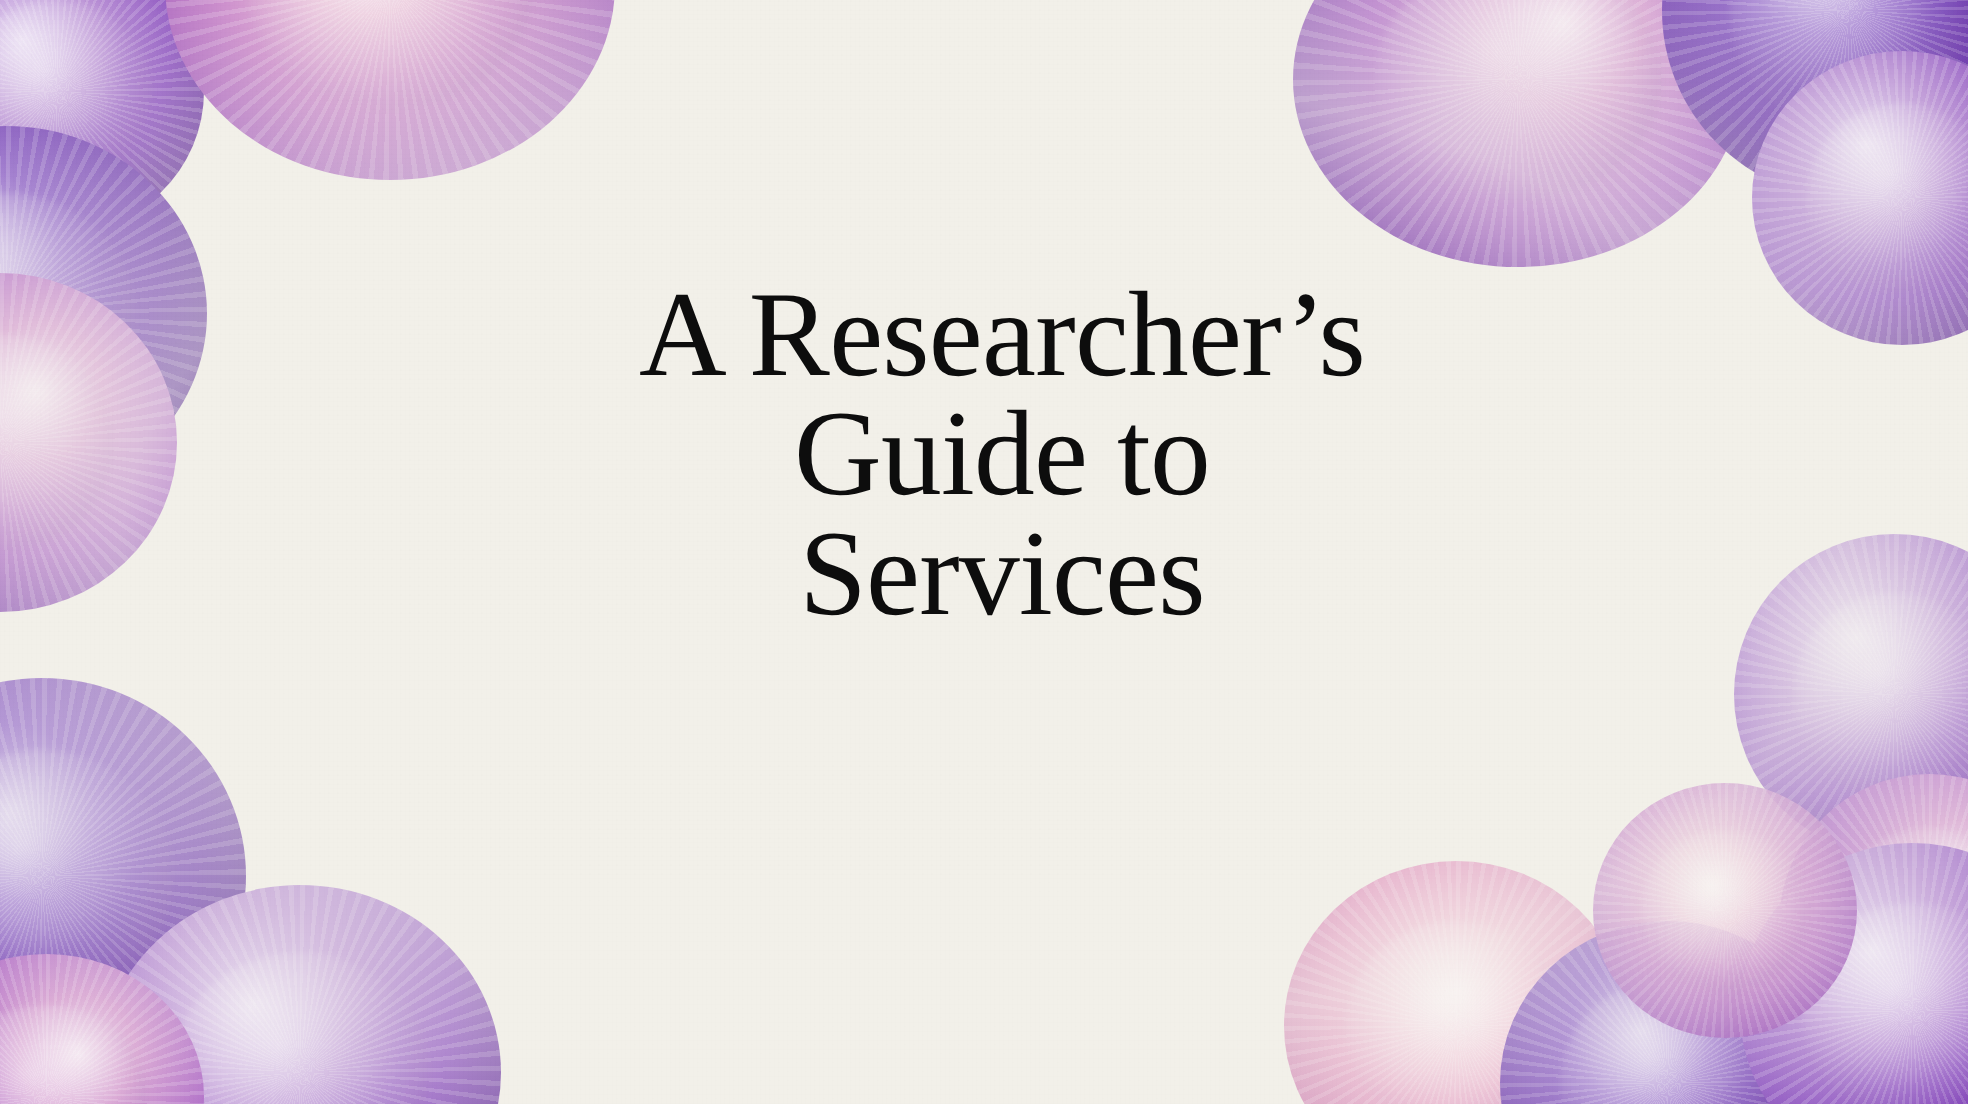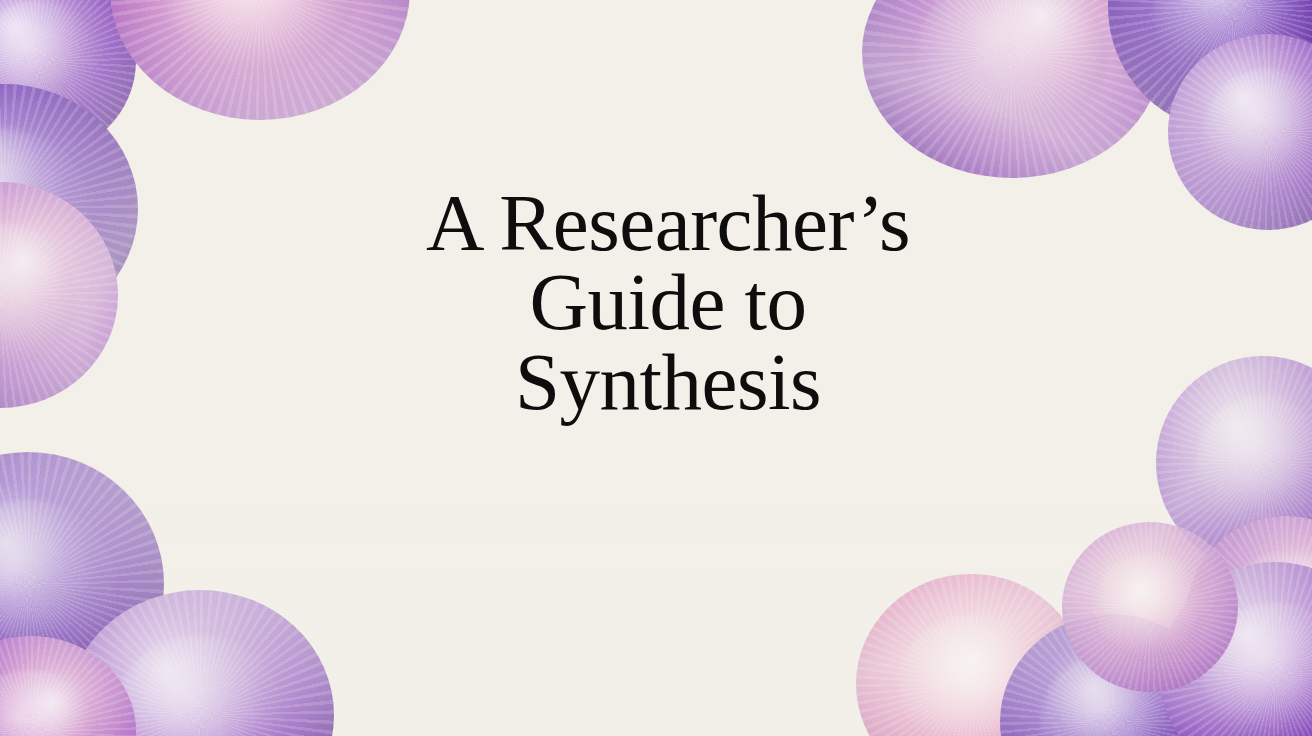--- a/index.html
+++ b/index.html
@@ -124,16 +124,16 @@
   <div class="blob deep edge-soft" style="left:1000px; top:614px; width:224px; height:216px;"></div>
   <div class="blob p1 edge-soft" style="left:1160px; top:562px; width:230px; height:224px;"></div>
   <div class="blob p3 edge-soft" style="left:1062px; top:522px; width:176px; height:170px; opacity:0.9;"></div>
 
   <div class="vignette"></div>
   <div class="grain"></div>
 
   <div class="title-wrap">
     <div class="title-line l1">A Researcher’s</div>
     <div class="title-line l2">Guide to</div>
-    <div class="title-line l4">Synthesis</div>
+    <div class="title-line l4">Services</div>
   </div>
 
 </div>
 
 </body></html>

